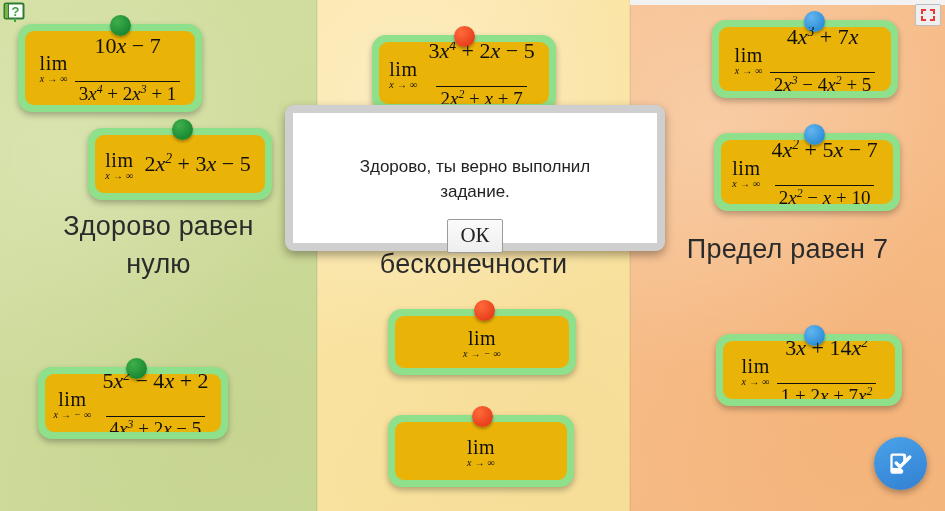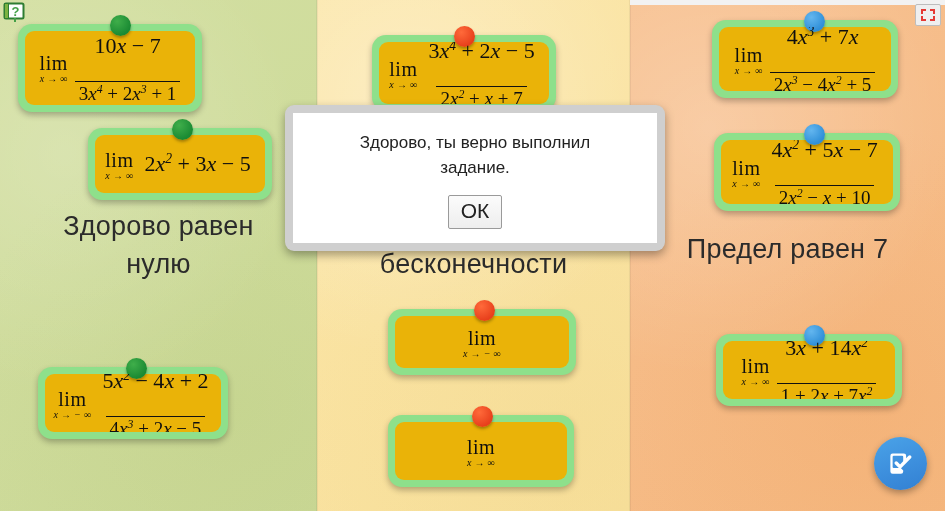--- a/index.html
+++ b/index.html
@@ -108,31 +108,32 @@
     box-sizing:border-box;
   }
   #dialog-body{
     background:#fff;width:100%;height:100%;
     display:flex;flex-direction:column;align-items:center;justify-content:flex-start;
     padding-top:17px;box-sizing:border-box;
   }
   #dialog-text{
     font-size:17px;color:#222;text-align:center;line-height:25px;
     max-width:270px;
+    margin-top:24px;
   }
   #dialog-ok{
     margin-top:15px;
     min-width:46px;
     padding:3px 12px 5px;
     font-size:21px;color:#222;
     background:linear-gradient(#fbfbfb,#eeeeee);
     border:1px solid #9a9a9a;
     border-radius:2px;
     cursor:pointer;
-    font-family:Liberation Sans, sans-serif;
+    font-family:Liberation Serif, serif;
     line-height:1.15;
   }
 
   
   #help-icon{
     position:absolute;left:3px;top:2px;width:24px;height:22px;
     cursor:pointer;
   }
   #fullscreen-icon{
     position:absolute;right:4px;top:4px;width:24px;height:20px;

